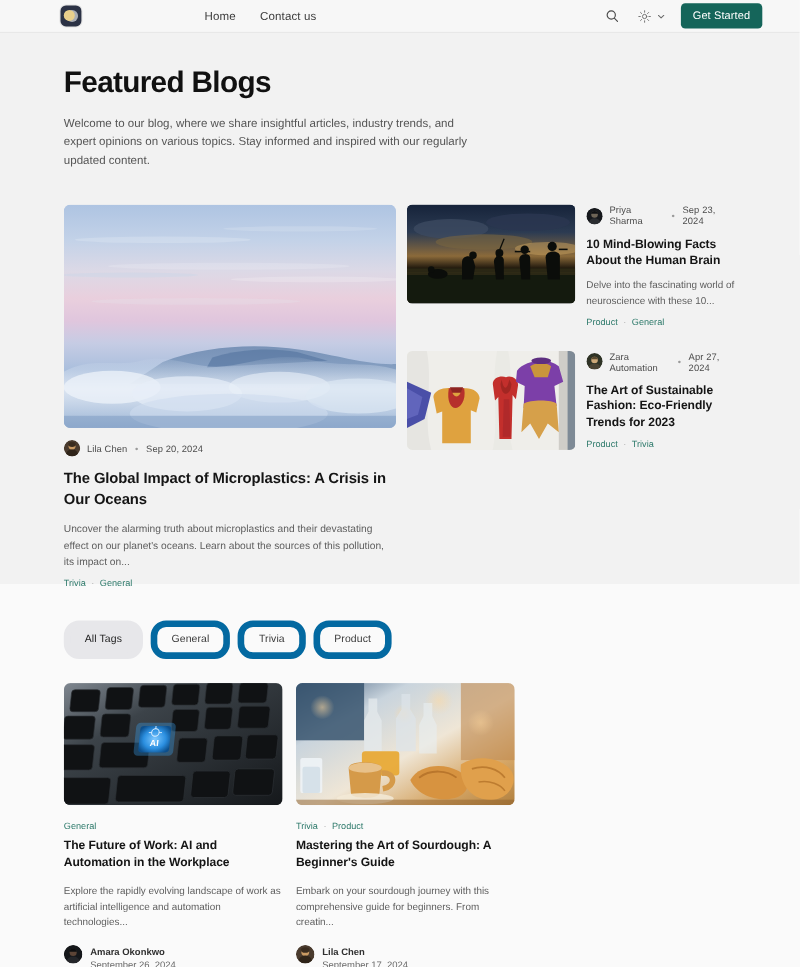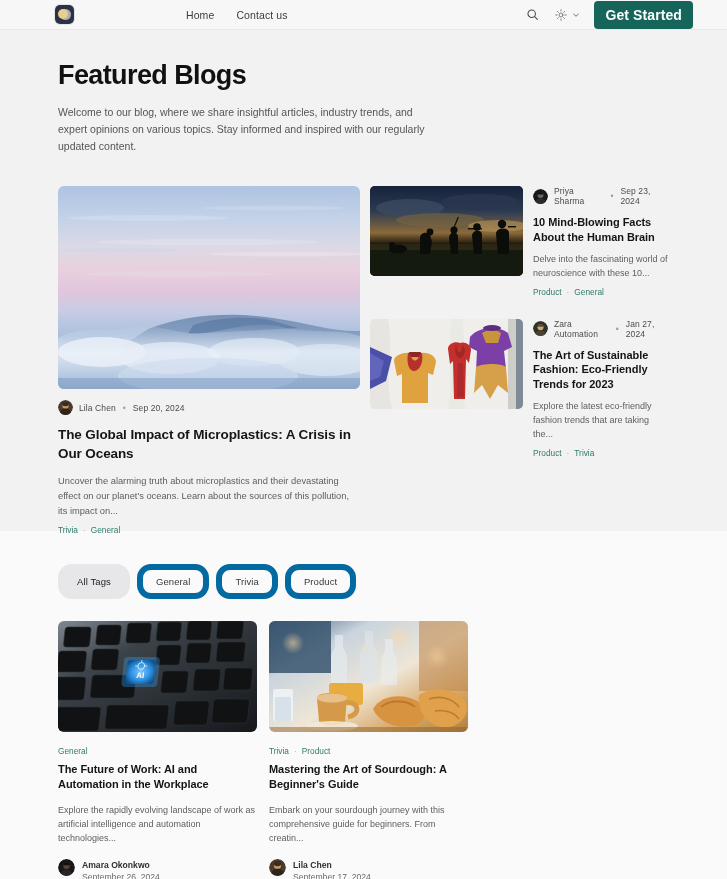--- a/index.html
+++ b/index.html
@@ -87,22 +87,22 @@
     color: #4a4a4a;
     cursor: pointer;
   }
   .icon-btn svg { display: block; }
 
   .theme-group { display: flex; align-items: center; gap: 2px; cursor: pointer; }
 
   .btn-primary {
     background: #15655a;
     color: #ffffff;
-    font-size: 14px;
-    font-weight: bold;
+    font-size: 10px;
+    font-weight: normal;
     border: none;
     border-radius: 4px;
     padding: 6px 11px;
     cursor: pointer;
     font-family: "Liberation Sans", sans-serif;
     letter-spacing: 0.1px;
   }
 
   
   .featured-section {
@@ -548,24 +548,23 @@
                 <span class="avatar">
                   <svg width="15" height="15" viewBox="0 0 20 20">
                     <circle cx="10" cy="10" r="10" fill="#2f3326"></circle>
                     <circle cx="10" cy="8.4" r="4" fill="#cda878"></circle>
                     <ellipse cx="10" cy="17.5" rx="6.8" ry="5" fill="#4a4333"></ellipse>
                     <path d="M5.8,7.6 C6.6,2.8 13.4,2.8 14.2,7.6 Z" fill="#5a4a30"></path>
                   </svg>
                 </span>
                 <span class="meta-text">Zara Automation</span>
                 <span class="meta-dot">•</span>
-                <span class="meta-text">Jan 27, 2024</span>
+                <span class="meta-text">Apr 27, 2024</span>
               </div>
               <h3 class="side-title">The Art of Sustainable Fashion: Eco-Friendly Trends for 2023</h3>
-              <p class="side-desc">Explore the latest eco-friendly fashion trends that are taking the...</p>
               <div class="tag-row">
                 <span class="tag">Product</span>
                 <span class="tag-sep">·</span>
                 <span class="tag">Trivia</span>
               </div>
             </div>
           </article>
 
         </div>
       </div>

